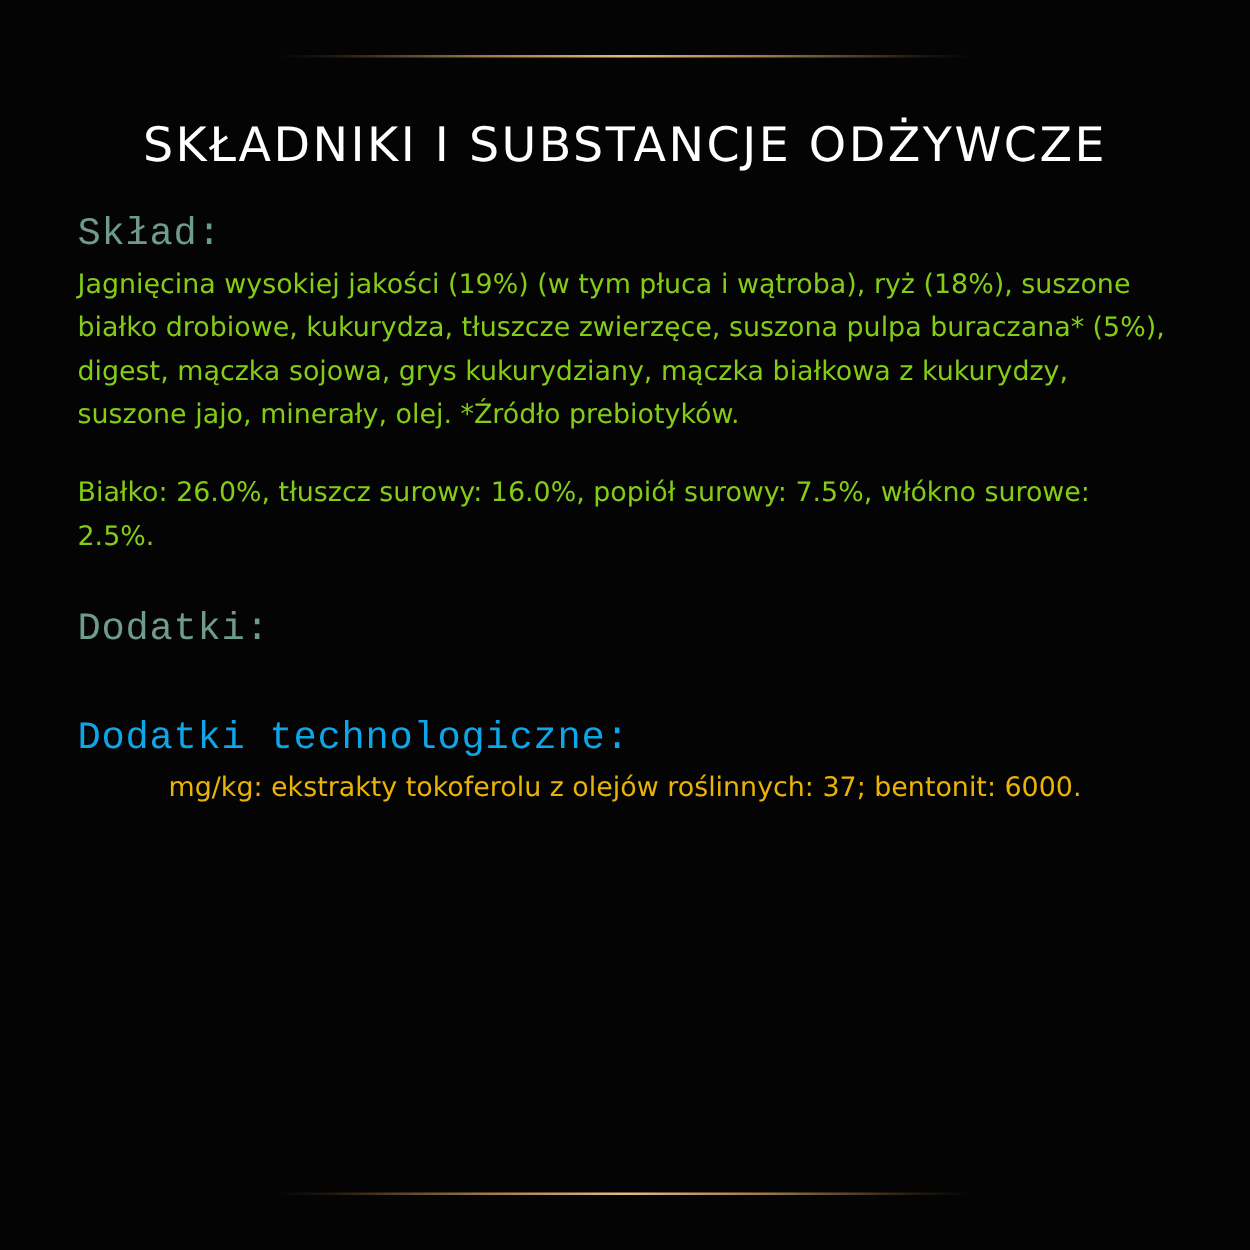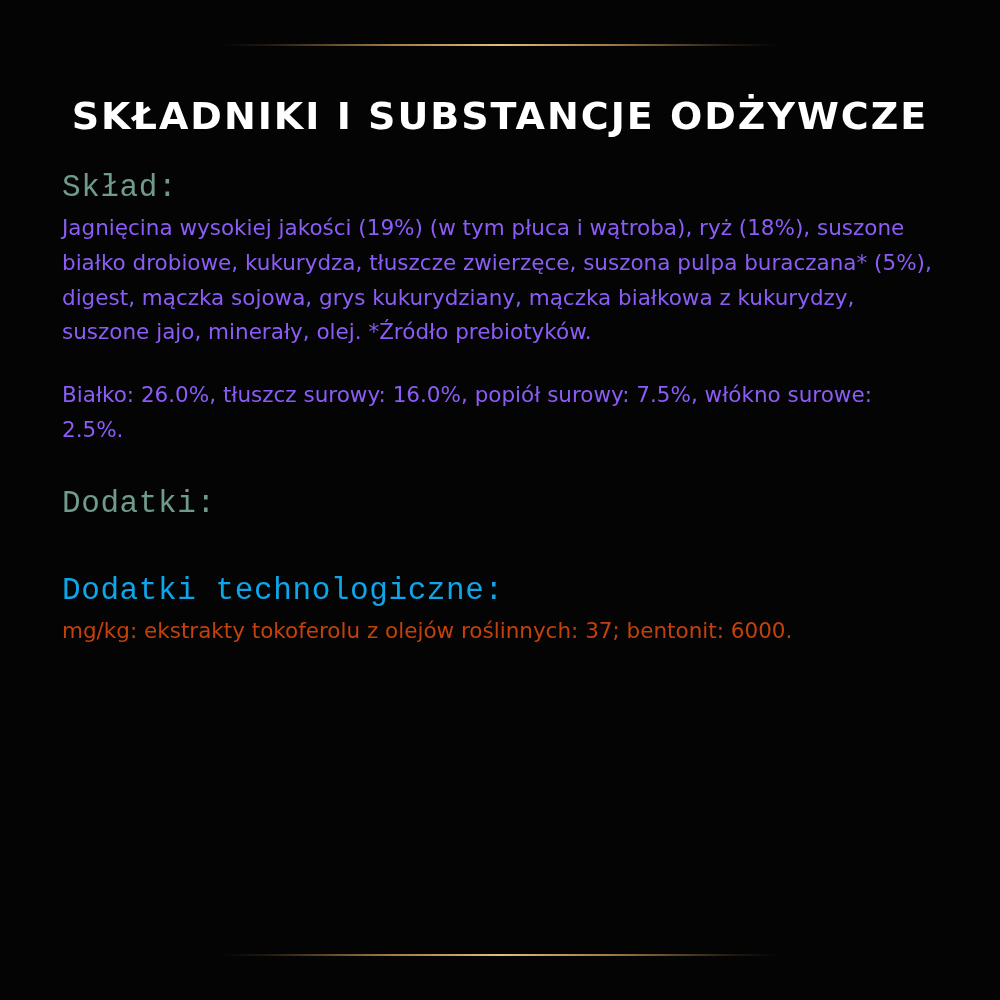--- a/index.html
+++ b/index.html
@@ -38,21 +38,21 @@
       rgba(120,85,45,0.25) 92%,
       rgba(0,0,0,0) 100%);
   }
   .rule-top { margin-top: 44px; }
   .rule-bottom { margin-bottom: 44px; }
 
   .title {
     color: #ffffff;
     font-size: 38px;
     letter-spacing: 2.0px;
-    font-weight: 700;
+    font-weight: 400;
     text-align: center;
     margin-top: 48px;
     margin-bottom: 8px;
     white-space: nowrap;
   }
 
   .content {
     flex: 1 1 auto;
     margin-top: 22px;
   }
@@ -62,33 +62,33 @@
   .section-heading {
     color: #6f9b8e;
     font-size: 31px;
     font-weight: 400;
     letter-spacing: 0.6px;
     margin: 0 0 6px 0;
     font-family: Liberation Mono, monospace;
   }
 
   .section-body {
-    color: #8b5cf6;
+    color: #84cc16;
     font-size: 21.5px;
     line-height: 1.62;
     font-weight: 400;
     margin: 0;
   }
 
   .section-composition { margin-top: 2px; }
   .section-analytical { margin-top: 28px; }
   .section-additives { margin-top: 38px; }
   .section-tech { margin-top: 52px; }
   .section-tech .section-heading { color: #0ea5e9; }
-  .section-tech .section-body { color: #c2410c; }
+  .section-tech .section-body { color: #eab308; text-align: center; }
 
   .spacer { flex: 1 1 auto; }
 </style>
 </head>
 <body>
 
 <div class="page">
 
   <div class="rule rule-top"></div>
 

